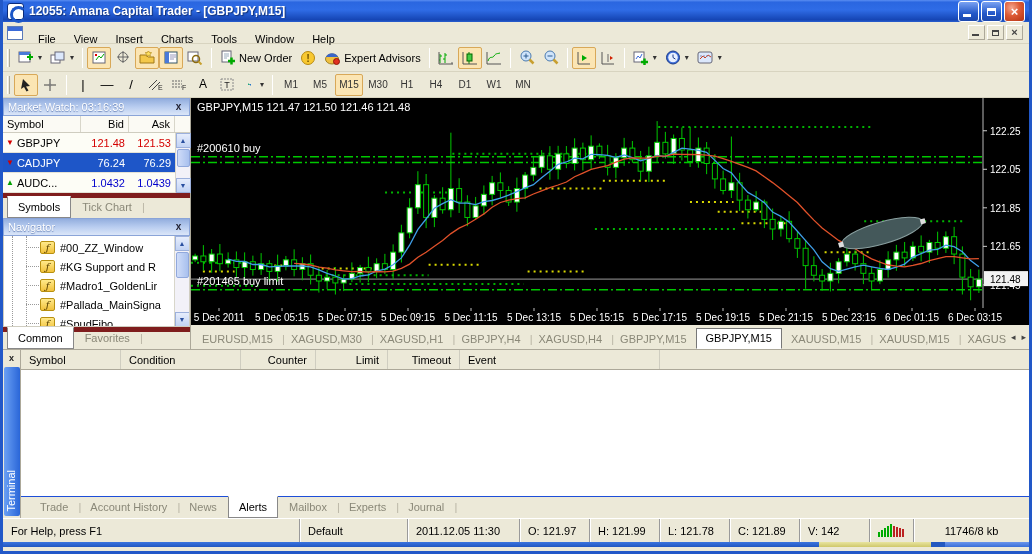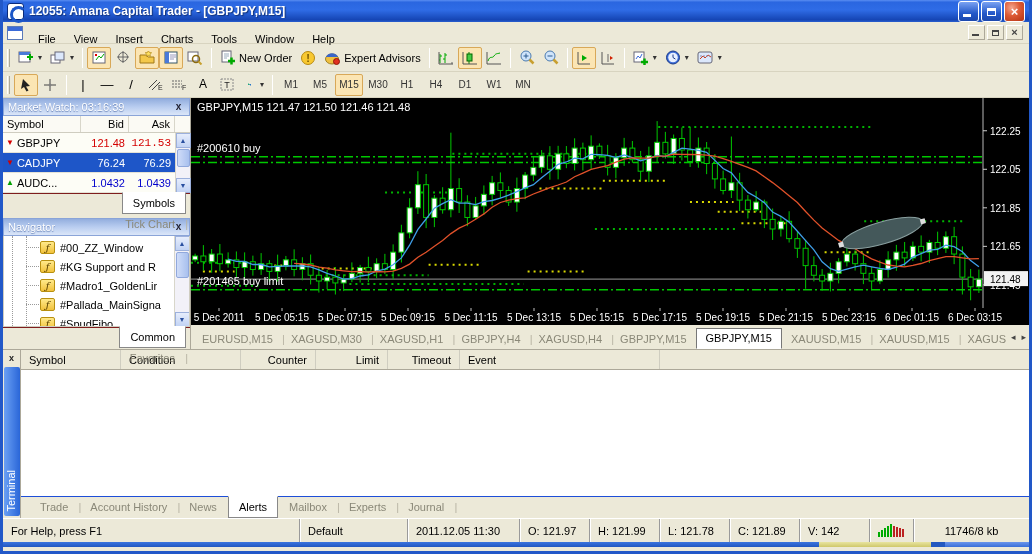--- a/index.html
+++ b/index.html
@@ -54,21 +54,21 @@
   .mwbody{height:60px;background:#fdfdf6;position:relative;}
   .mwrow{height:20px;display:flex;align-items:center;border-bottom:1px solid #e4e2d6;}
   .mwrow.sel{background:#1e56c8;color:#fff;}
   .mws{width:78px;padding-left:3px;display:flex;align-items:center;gap:3px;overflow:hidden;}
   .mwb{width:48px;text-align:right;padding-right:4px;}
   .mwa{width:46px;text-align:right;padding-right:4px;}
   .arrow{font-size:8px;} .arrow.dn{color:#d40000;} .arrow.up{color:#00a000;}
   .vscroll{position:absolute;right:0;top:0;width:15px;background:#f2f1f8;border-left:1px solid #d8d6ca;display:flex;flex-direction:column;align-items:center;}
   .sarr{width:15px;height:15px;background:linear-gradient(180deg,#e6edfc,#c2d3f4);border:1px solid #9cb0dc;color:#2a50a0;font-size:7px;line-height:13px;text-align:center;}
   .sthumb{width:13px;background:linear-gradient(90deg,#cfdcf8,#a8c0ee);border:1px solid #90a8dc;border-radius:2px;margin:1px 0;}
-  .btabs{height:25px;display:flex;align-items:flex-end;background:#ece9d8;border-top:1px solid #7f1d1d;padding:0 4px;flex-direction:column;}
+  .btabs{height:25px;display:flex;align-items:flex-end;background:#ece9d8;border-top:5px solid #7f1d1d;padding:0 4px;}
   .btab{color:#8a8878;padding:3px 10px 4px;border:1px solid transparent;position:relative;white-space:nowrap;}
   .btab:not(.act)::after{content:"|";position:absolute;right:-3px;color:#b8b4a4;}
   .btab.act{background:#fff;border:1px solid #888;border-top-color:#fff;color:#000;margin-top:-2px;padding-top:4px;}
   
   .navtree{height:91px;background:#fff;border:1px solid #cfcdc0;border-top:none;position:relative;overflow:hidden;padding-top:2px;}
   .nitem{height:19px;display:flex;align-items:center;padding-left:36px;position:relative;white-space:nowrap;}
   .nitem::before{content:"";position:absolute;left:22px;top:9px;width:13px;border-top:1px dotted #9a9a9a;}
   .treeline{position:absolute;top:0;bottom:0;border-left:1px dotted #9a9a9a;}
   .ficon{width:15px;height:13px;background:linear-gradient(180deg,#ffe98a,#f2c23c);border:1px solid #b89010;border-radius:2px;
     font-family:"DejaVu Serif",serif;font-style:italic;font-size:10px;line-height:11px;text-align:center;color:#5a4200;margin-right:5px;flex:none;}
@@ -377,21 +377,21 @@
             <span class="mwc mwc2">Ask</span>
           </div>
         <div class="mwbody">
           <div id="mw-rows">
               <div class="mwrow">
                 <span class="mws">
                   <span class="arrow dn">▼</span>
                   <span>GBPJPY</span>
                 </span>
                 <span class="mwb" style="color: rgb(212, 0, 0);">121.48</span>
-                <span class="mwa" style="color: rgb(212, 0, 0); font-family: Liberation Mono, monospace;">121.53</span>
+                <span class="mwa" style="color: rgb(212, 0, 0);">121.53</span>
               </div>
               <div class="mwrow sel">
                 <span class="mws">
                   <span class="arrow dn">▼</span>
                   <span>CADJPY</span>
                 </span>
                 <span class="mwb" style="color: rgb(255, 255, 255);">76.24</span>
                 <span class="mwa" style="color: rgb(255, 255, 255);">76.29</span>
               </div>
               <div class="mwrow">

